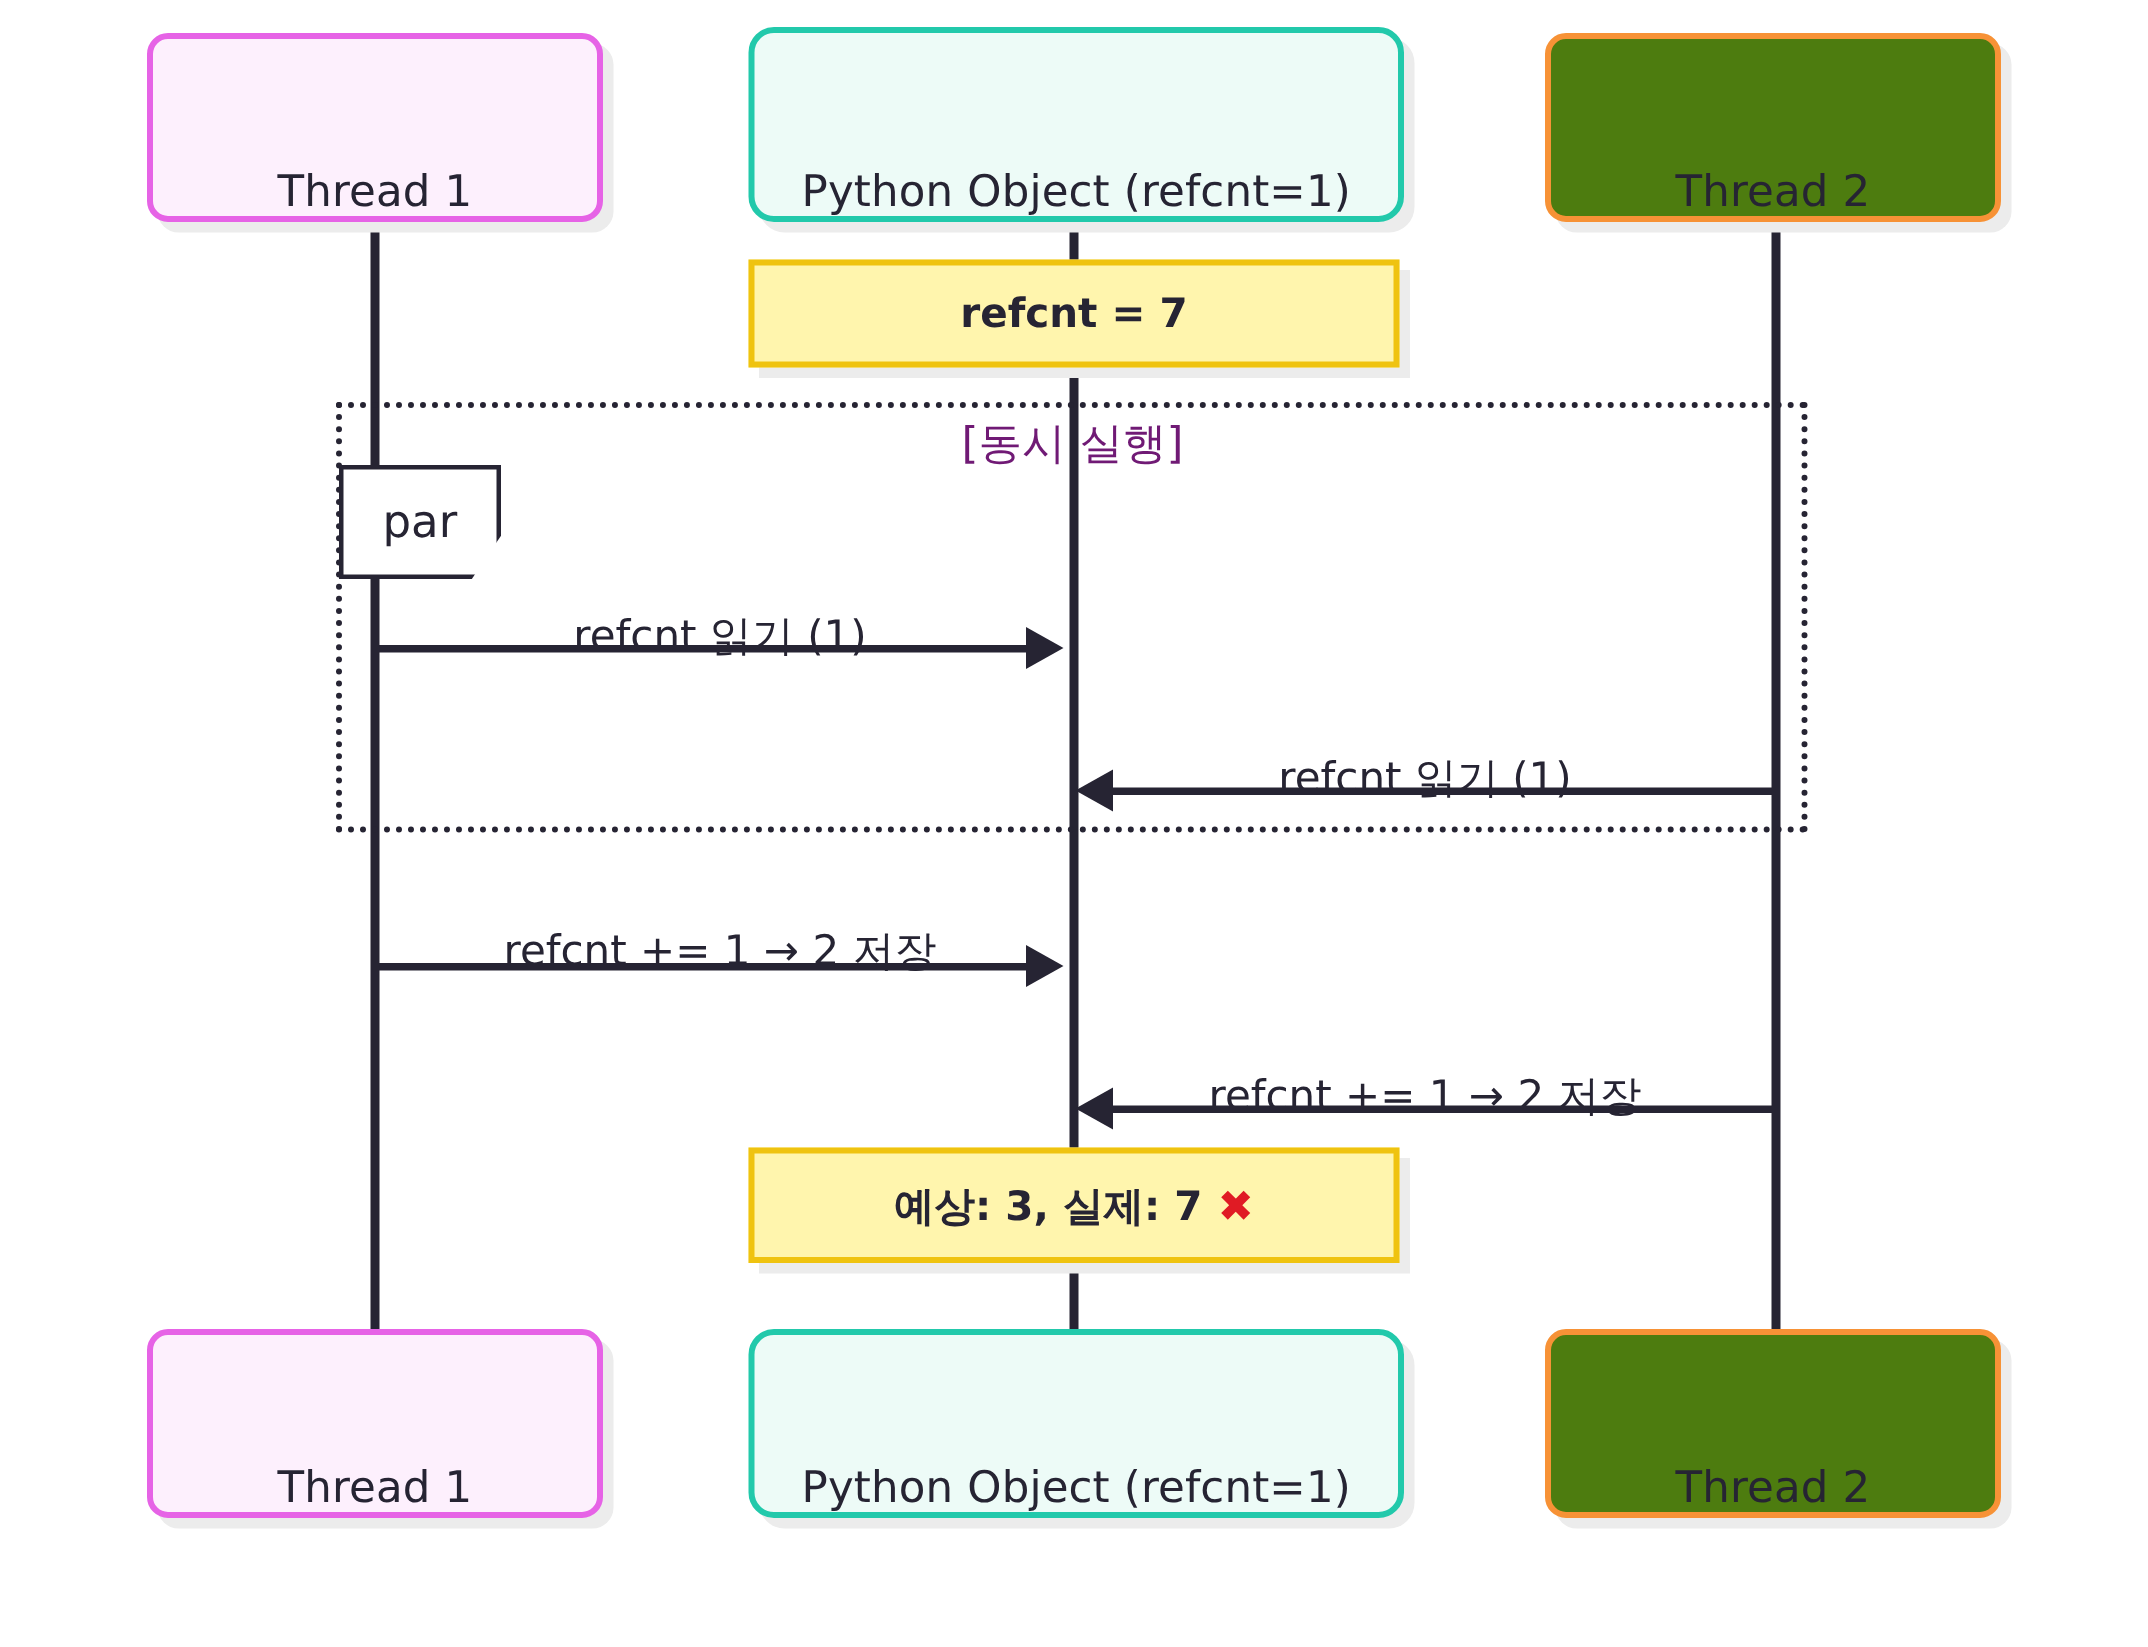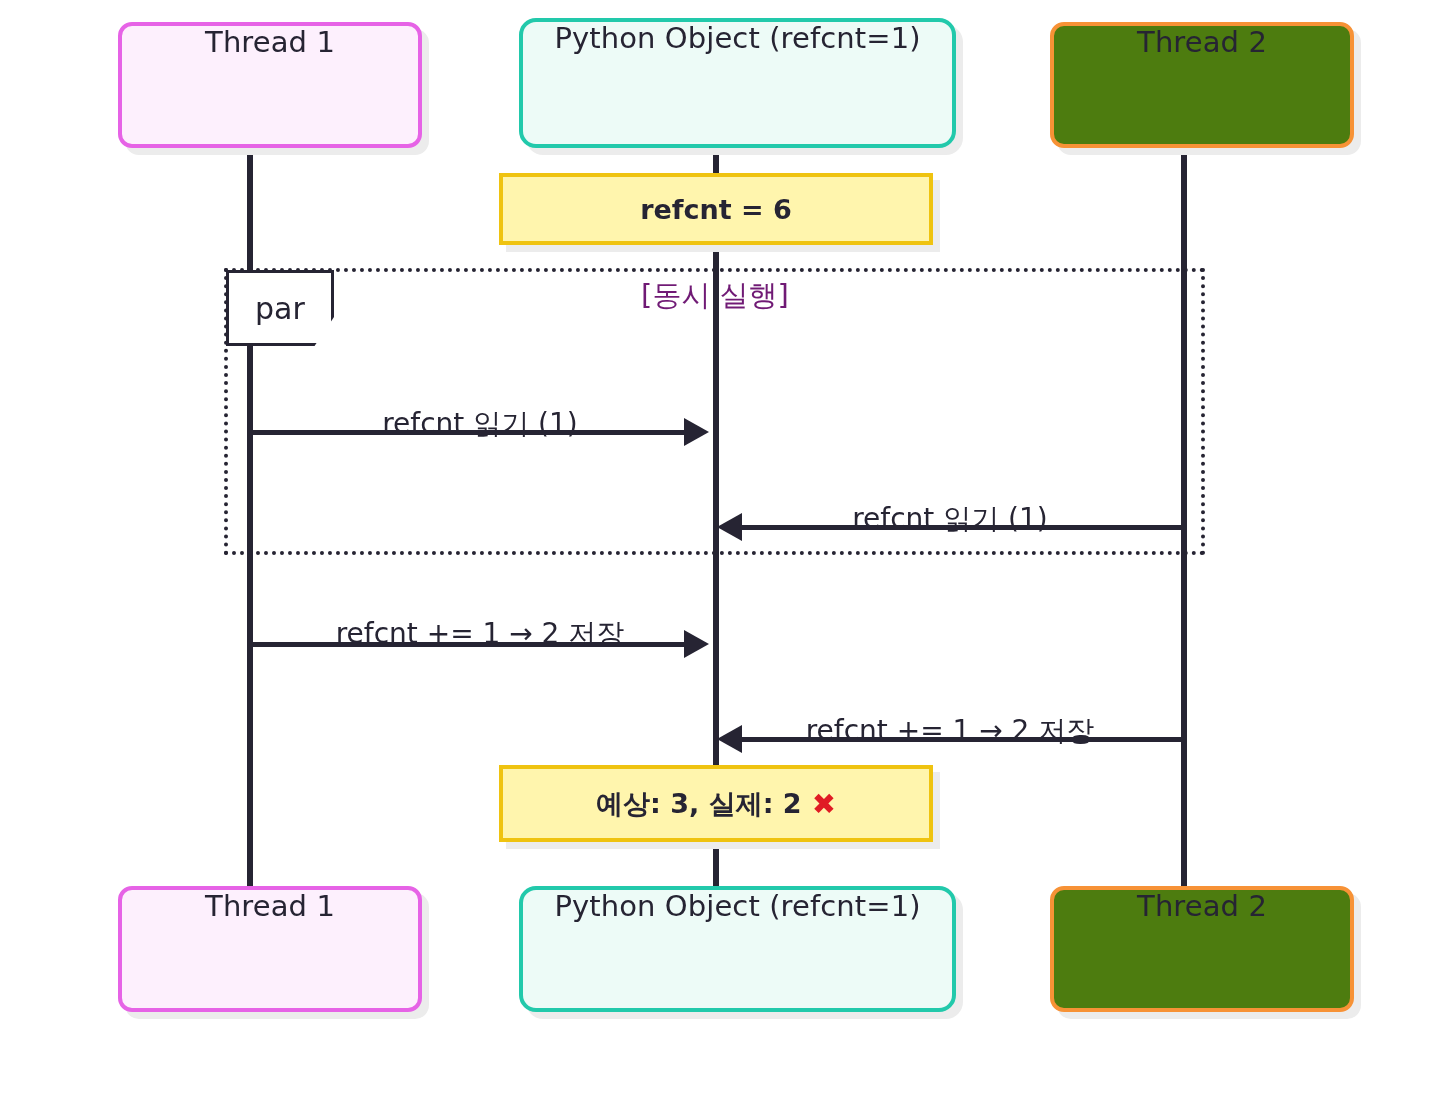--- a/index.html
+++ b/index.html
@@ -22,30 +22,29 @@
   }
 
   
   .participant {
     position: absolute;
     box-sizing: border-box;
     border-width: 4px;
     border-style: solid;
     border-radius: 14px;
     display: flex;
-    align-items: flex-start;
+    align-items: flex-end;
     justify-content: center;
     font-size: 29px;
     line-height: 1.15;
     letter-spacing: 0.1px;
     color: #262433;
     white-space: nowrap;
     box-shadow: 7px 7px 0 0 #ececec;
     z-index: 6;
-    margin-left: 20px;
   }
   .p-thread1 { border-color: #e663e6; background: #fdf0fd; }
   .p-object  { border-color: #22c9ab; background: #edfbf7; border-radius: 17px; }
   .p-thread2 { border-color: #f79236; background: #4d7c0f; }
 
   
   .lifeline {
     position: absolute;
     width: 6px;
     background: #262433;
@@ -89,20 +88,21 @@
     background: #ffffff;
     border: 3px solid #262433;
     display: flex;
     align-items: center;
     padding-left: 26px;
     font-size: 30px;
     color: #262433;
     z-index: 8;
     box-shadow: 7px 7px 0 0 #ececec;
     clip-path: polygon(0 0, 100% 0, 100% 62%, 82% 100%, 0 100%);
+    margin-top: 40px;
   }
   .fragment-title {
     position: absolute;
     font-size: 29px;
     color: #701a75;
     white-space: nowrap;
     z-index: 8;
     text-align: center;
   }
 
@@ -154,21 +154,21 @@
 
   <div class="participant p-object" style="left:499px; top:18px; width:437px; height:130px;">
     <span>Python Object (refcnt=1)</span>
   </div>
 
   <div class="participant p-thread2" style="left:1030px; top:22px; width:304px; height:126px;">
     <span>Thread 2</span>
   </div>
 
   <div class="note" style="left:499px; top:173px; width:434px; height:72px;">
-    <span>refcnt = 6</span>
+    <span>refcnt = 7</span>
   </div>
 
   <div class="fragment" style="left:224px; top:268px; width:981px; height:287px;"></div>
 
   <div class="fragment-label" style="left:226px; top:270px; width:108px; height:76px;">
     <span>par</span>
   </div>
 
   <div class="fragment-title" style="left:565px; top:276px; width:300px;">
     <span>[동시 실행]</span>
@@ -192,21 +192,21 @@
   <div class="msg-line" style="left:250px; top:642px; width:440px;"></div>
   <div class="msg-head right" style="left:684px; top:630px;"></div>
 
   <div class="msg-label" style="left:718px; top:688px; width:464px;">
     <span>refcnt += 1 → 2 저장</span>
   </div>
   <div class="msg-line" style="left:742px; top:737px; width:442px;"></div>
   <div class="msg-head left" style="left:717px; top:725px;"></div>
 
   <div class="note" style="left:499px; top:765px; width:434px; height:77px;">
-    <span>예상: 3, 실제: 2</span>
+    <span>예상: 3, 실제: 7</span>
     <span class="xmark">✖</span>
   </div>
 
   <div class="participant p-thread1" style="left:98px; top:886px; width:304px; height:126px;">
     <span>Thread 1</span>
   </div>
 
   <div class="participant p-object" style="left:499px; top:886px; width:437px; height:126px;">
     <span>Python Object (refcnt=1)</span>
   </div>

